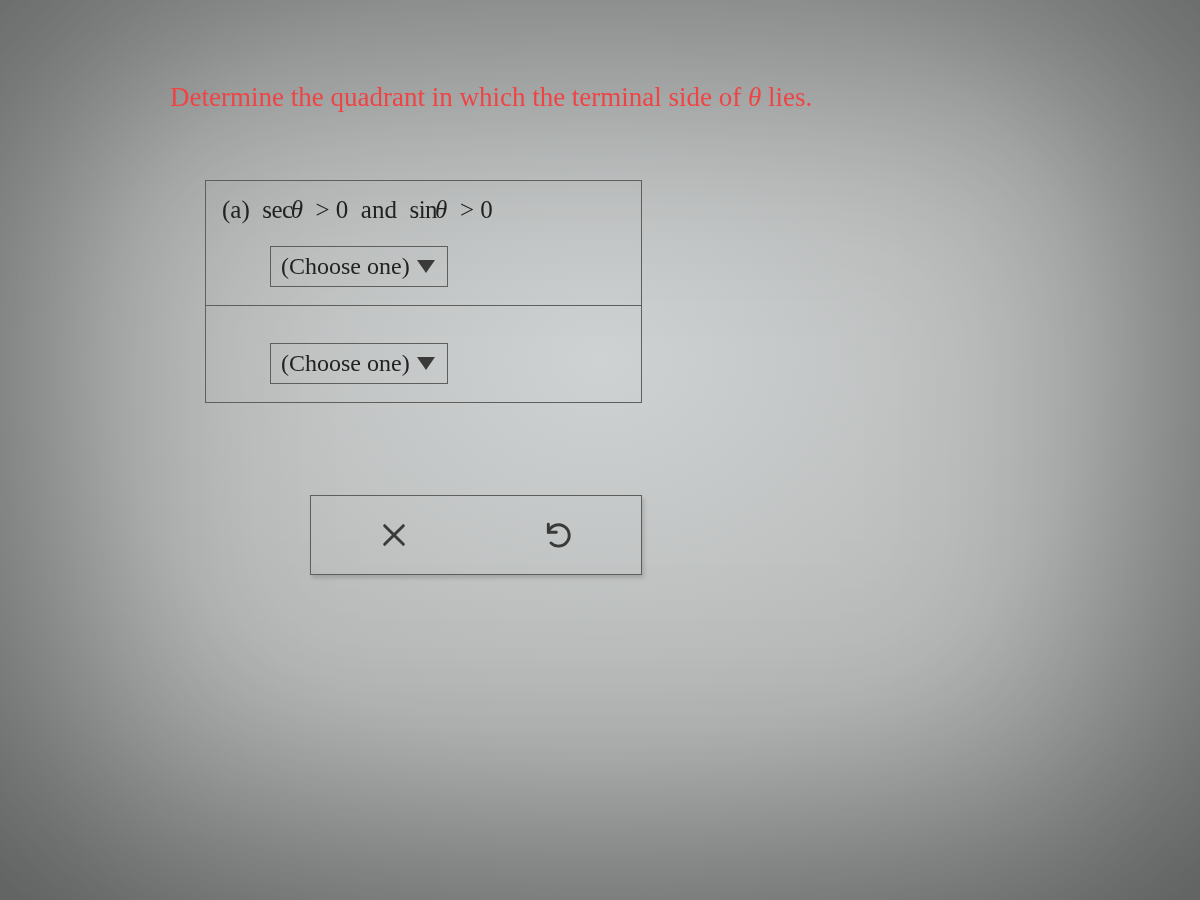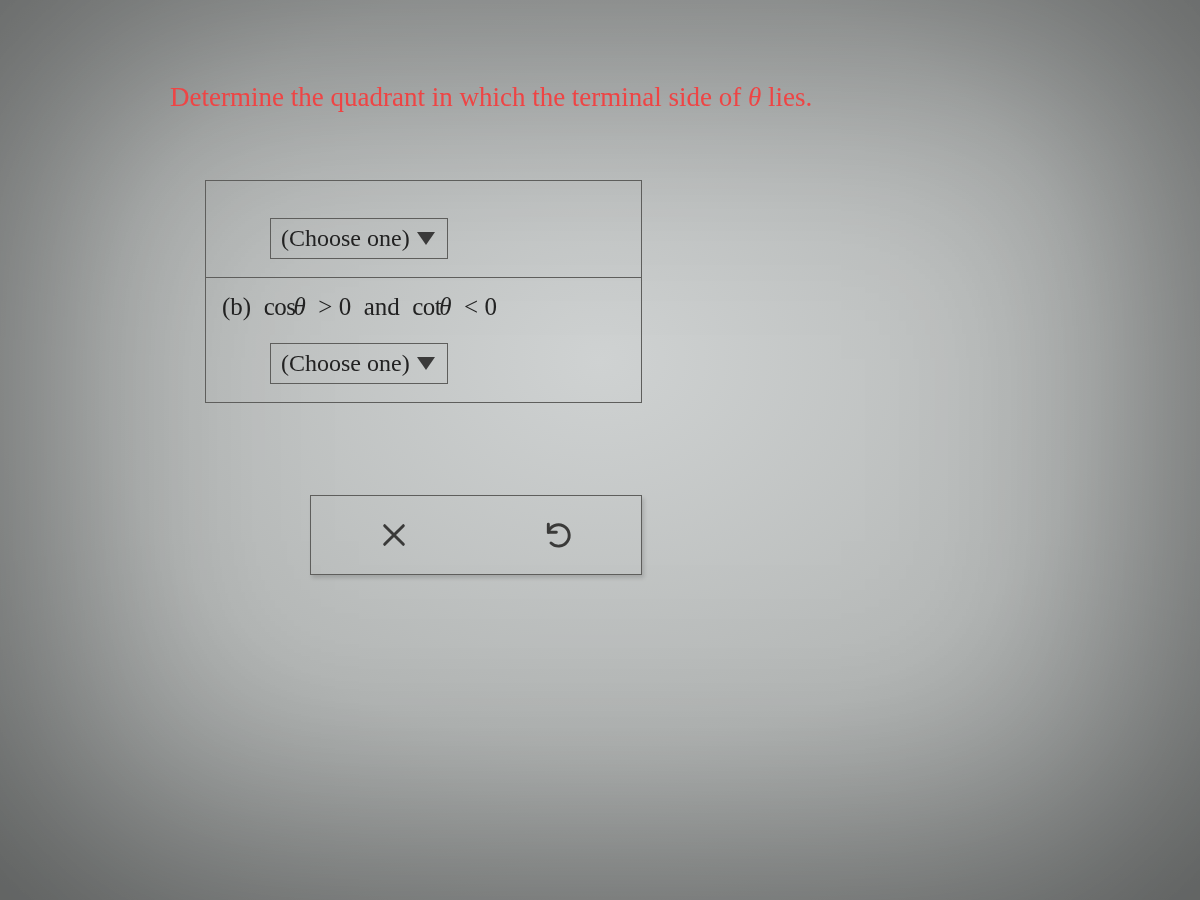--- a/index.html
+++ b/index.html
@@ -114,35 +114,35 @@
 </head>
 <body class="page-noise">
 
 <div class="question-title">
   <span>Determine the quadrant in which the terminal side of </span><span class="theta">θ</span><span> lies.</span>
 </div>
 
 <div class="problem-box">
 
   <div class="part">
+    <div class="part-line">
+      <span>(a)</span>&nbsp;
+      <span class="math fn">sec</span><span class="math theta-sm">θ</span>
+      &nbsp;<span class="math">&gt;</span>&nbsp;<span class="math">0</span>
+      &nbsp;<span>and</span>&nbsp;
+      <span class="math fn">sin</span><span class="math theta-sm">θ</span>
+      &nbsp;<span class="math">&gt;</span>&nbsp;<span class="math">0</span>
+    </div>
     <div class="dropdown">
       <span>(Choose one)</span>
       <span class="tri"></span>
     </div>
   </div>
 
   <div class="part">
-    <div class="part-line">
-      <span>(b)</span>&nbsp;
-      <span class="math fn">cos</span><span class="math theta-sm">θ</span>
-      &nbsp;<span class="math">&gt;</span>&nbsp;<span class="math">0</span>
-      &nbsp;<span>and</span>&nbsp;
-      <span class="math fn">cot</span><span class="math theta-sm">θ</span>
-      &nbsp;<span class="math">&lt;</span>&nbsp;<span class="math">0</span>
-    </div>
     <div class="dropdown">
       <span>(Choose one)</span>
       <span class="tri"></span>
     </div>
   </div>
 
 </div>
 
 <div class="action-bar">
   <div class="icon-btn">

